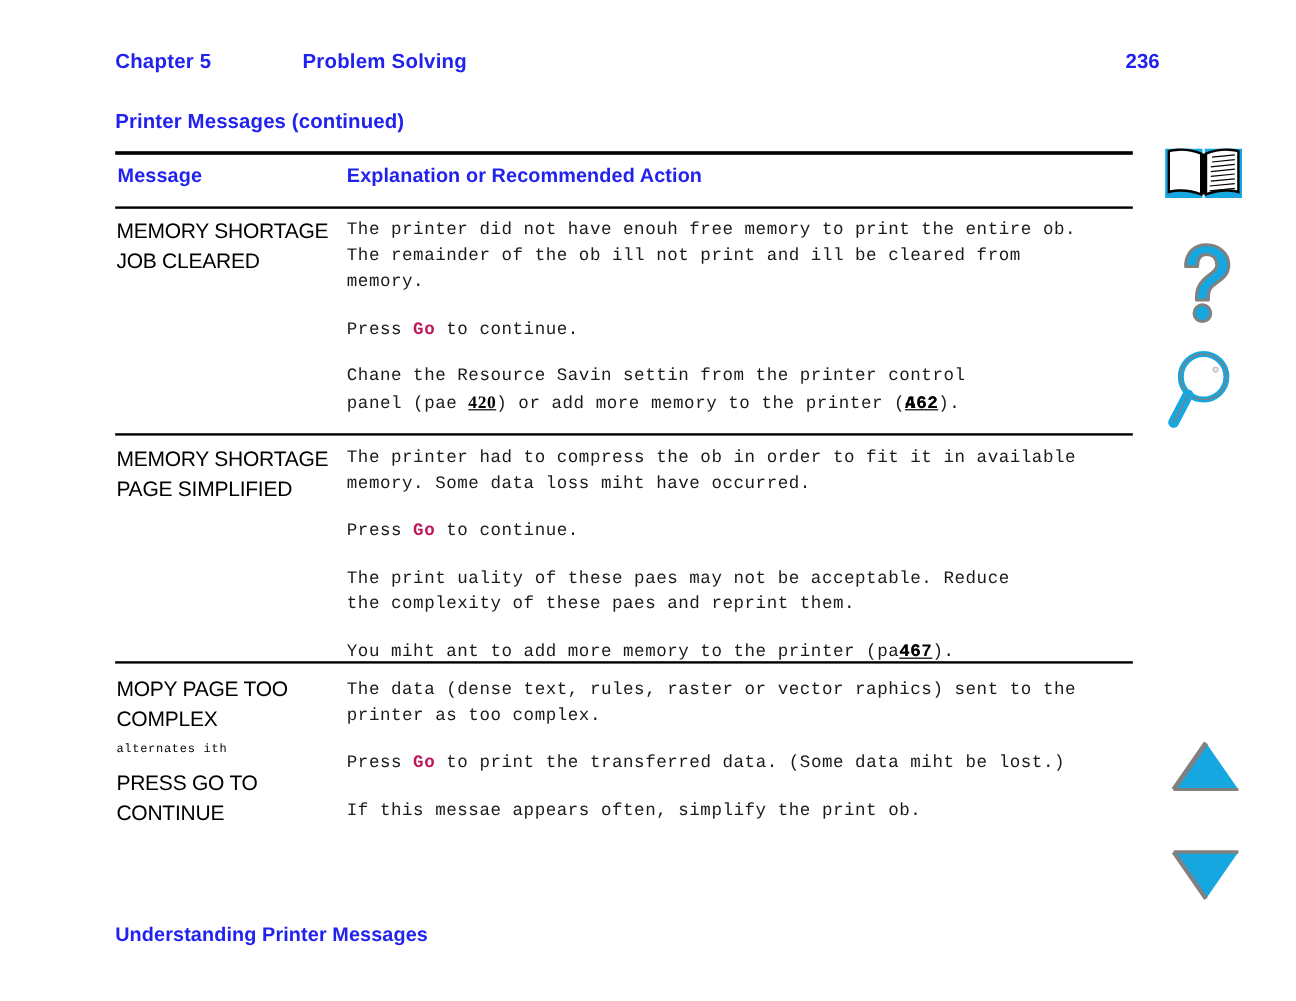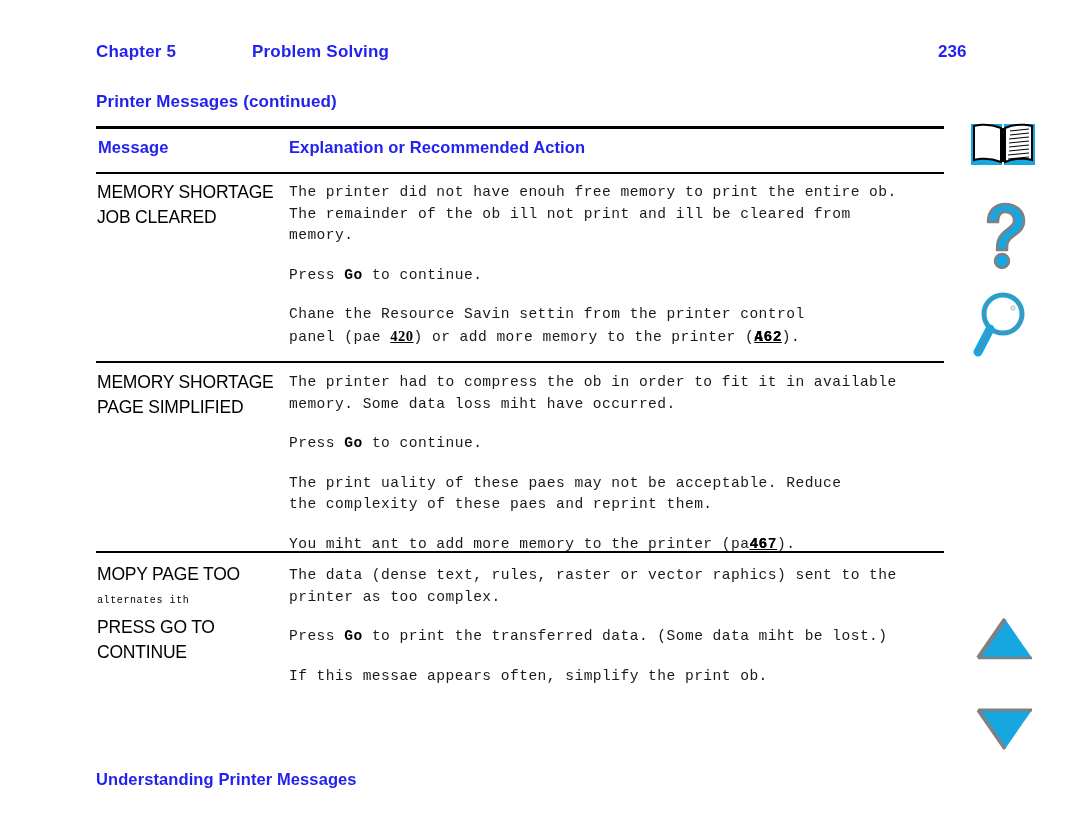--- a/index.html
+++ b/index.html
@@ -115,21 +115,21 @@
     font-family: "Liberation Mono", monospace;
     font-size: 14.6px;
     line-height: 21.5px;
     color: #1a1a1a;
     white-space: pre;
     letter-spacing: 0.45px;
   }
   .exp-para + .exp-para { margin-top: 18px; }
 
   .kw {
-    color: #000000;
+    color: #be185d;
     font-weight: bold;
   }
   .lnk {
     color: #000000;
     text-decoration: underline;
     font-weight: bold;
     font-family: Liberation Serif, serif;
   }
   .lnk-overlap {
     position: relative;
@@ -226,20 +226,21 @@
 
       <div class="exp-para"><span>You miht ant to add more memory to the printer (pa</span><span class="lnk-overlap"><span>467</span><span class="under">46</span></span><span>).</span></div>
     </div>
   </div>
 
   <div class="rule rule-thin" style="top:551px;"></div>
 
   <div class="row">
     <div class="msg-cell" style="top:562px;">
       <div class="msg-line">MOPY PAGE TOO</div>
+      <div class="msg-line">COMPLEX</div>
       <div class="msg-line alt">alternates ith</div>
       <div class="msg-line">PRESS GO TO</div>
       <div class="msg-line">CONTINUE</div>
     </div>
     <div class="exp-cell" style="top:565px;">
       <div class="exp-para"><span>The data (dense text, rules, raster or vector raphics) sent to the</span>
 <span>printer as too complex.</span></div>
 
       <div class="exp-para"><span>Press </span><span class="kw">Go</span><span> to print the transferred data. (Some data miht be lost.)</span></div>
 

